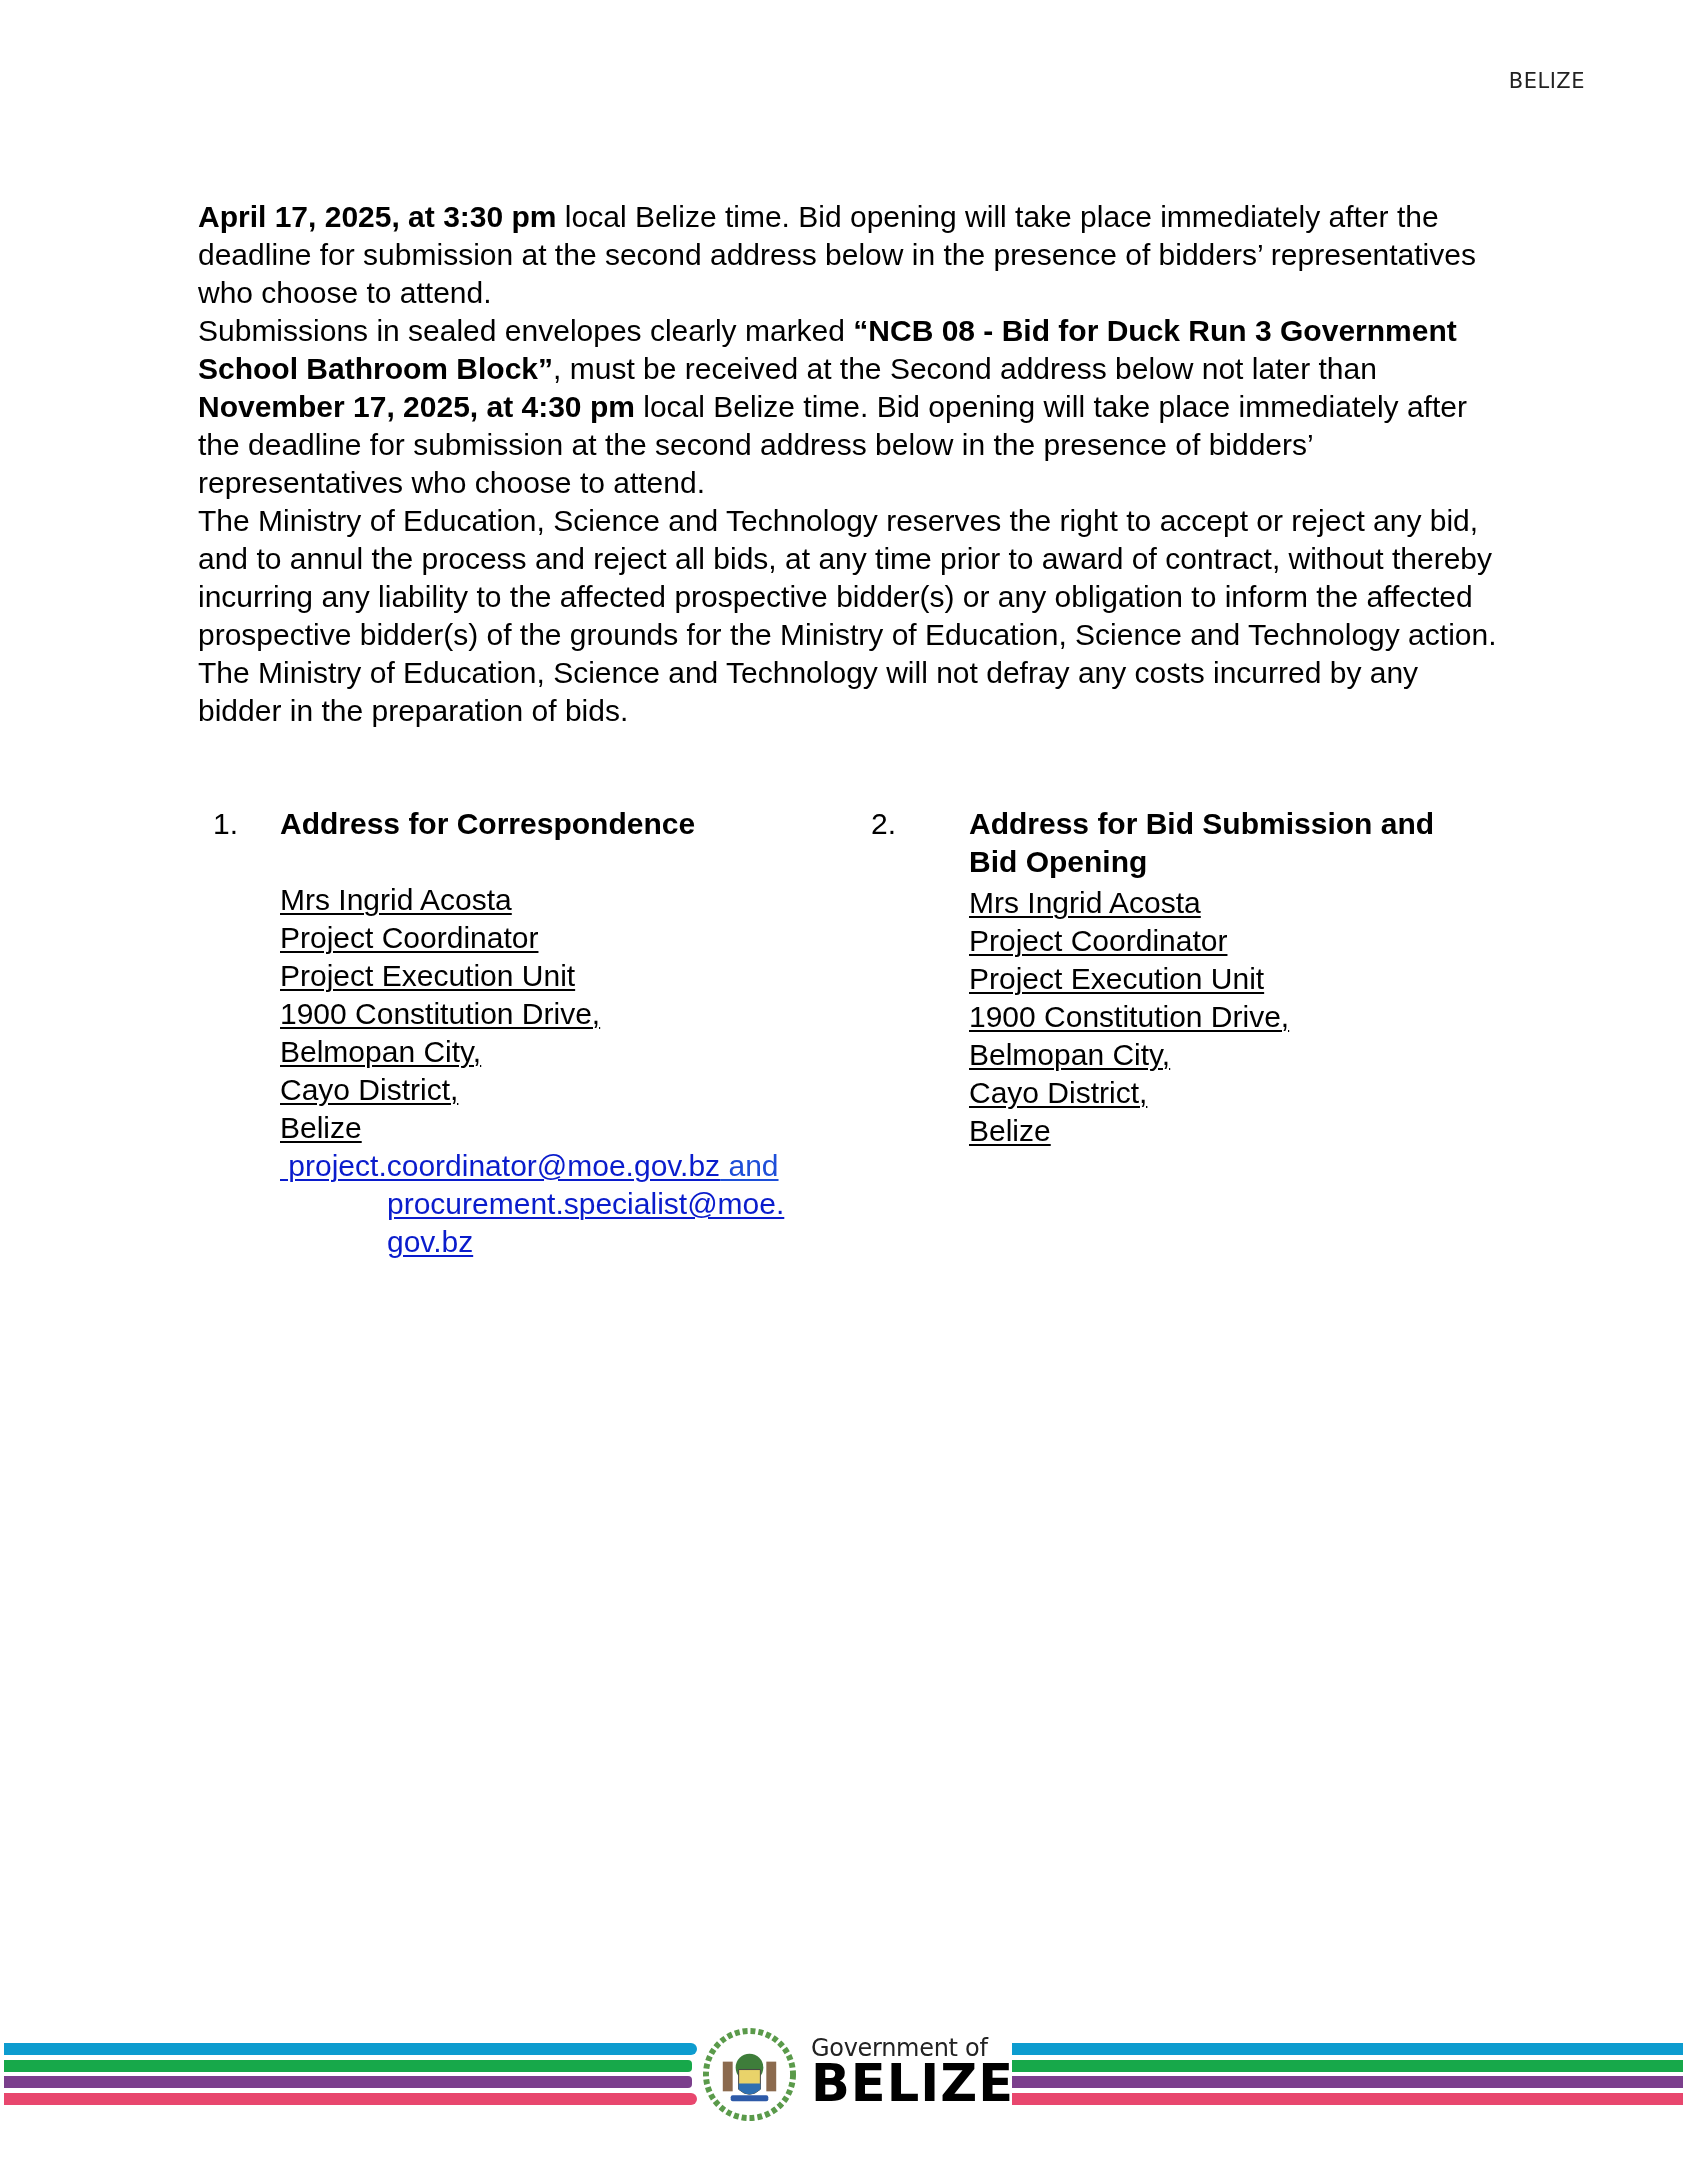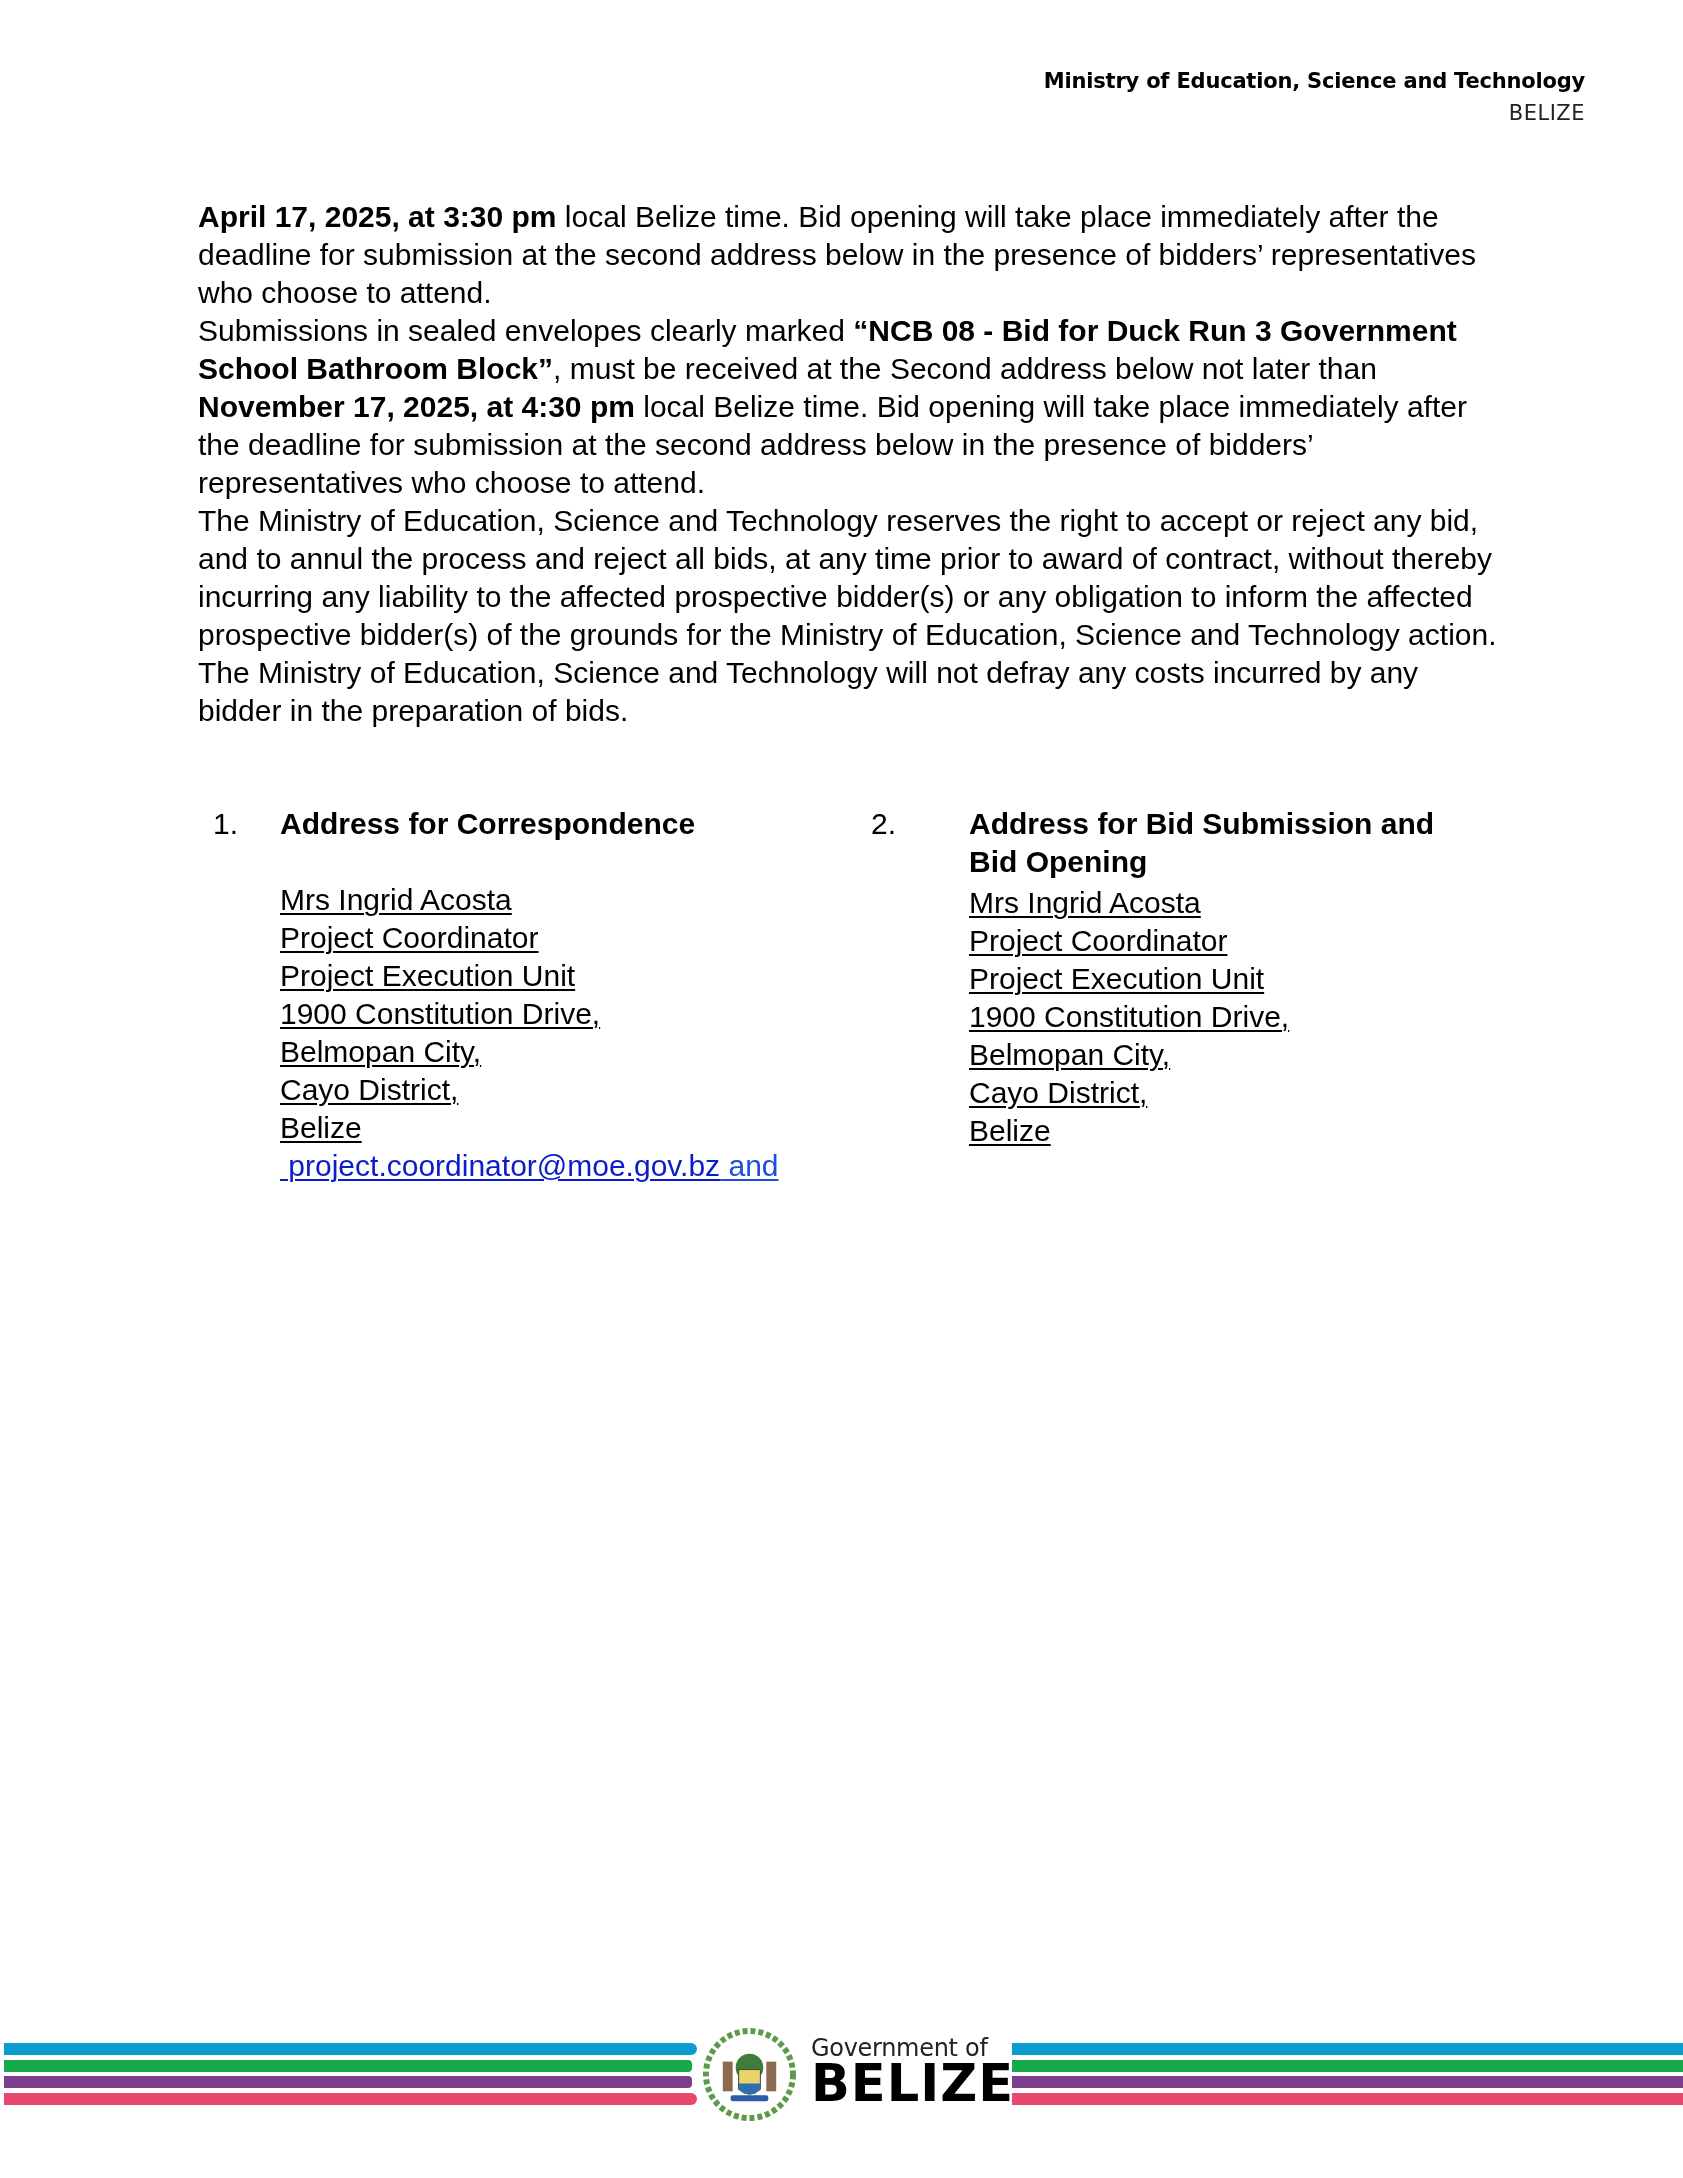--- a/index.html
+++ b/index.html
@@ -31,21 +31,20 @@
   .stripe.pink { background: #e8476e; }
   .logo-text { position: absolute; left: 807px; top: 14px; font-family: "DejaVu Sans", sans-serif; }
   .logo-text .gov { font-size: 24px; color: #222; font-weight: normal; letter-spacing: -0.3px; }
   .logo-text .bz { font-size: 51px; font-weight: bold; letter-spacing: 1px; line-height: 51px; margin-top: -4px; }
   .seal { position: absolute; left: 699px; top: 8px; width: 93px; height: 93px; }
 </style>
 </head>
 <body>
 
 <div class="header">
-  <div class="ministry">Ministry of Education, Science and Technology</div>
   <div class="country">BELIZE</div>
 </div>
 
 <div class="body-text">
   <p><b>April 17, 2025, at 3:30 pm</b><span> local Belize time. Bid opening will take place immediately after the deadline for submission at the second address below in the presence of bidders’ representatives who choose to attend.</span></p>
   <p><span>Submissions in sealed envelopes clearly marked </span><b>“NCB 08 - Bid for Duck Run 3 Government School Bathroom Block”</b><span>, must be received at the Second address below not later than </span><b>November 17, 2025, at 4:30 pm</b><span> local Belize time. Bid opening will take place immediately after the deadline for submission at the second address below in the presence of bidders’ representatives who choose to attend.</span></p>
   <p>The Ministry of Education, Science and Technology reserves the right to accept or reject any bid, and to annul the process and reject all bids, at any time prior to award of contract, without thereby incurring any liability to the affected prospective bidder(s) or any obligation to inform the affected prospective bidder(s) of the grounds for the Ministry of Education, Science and Technology action.  The Ministry of Education, Science and Technology will not defray any costs incurred by any bidder in the preparation of bids.</p>
 </div>
 
 <div class="addr-col col1">
@@ -55,20 +54,21 @@
     <div class="spacer"></div>
     <div class="lines">
       <span class="line">Mrs Ingrid Acosta</span>
       <span class="line">Project Coordinator</span>
       <span class="line">Project Execution Unit</span>
       <span class="line">1900 Constitution Drive,</span>
       <span class="line">Belmopan City,</span>
       <span class="line">Cayo District,</span>
       <span class="line">Belize</span>
       <div style="white-space: pre;"><span class="link"> project.coordinator@moe.gov.bz</span><span class="and"> and</span></div>
+      <a class="link email2"><span>procurement.specialist@moe.</span><br><span>gov.bz</span></a>
     </div>
   </div>
 </div>
 
 <div class="addr-col col2">
   <span class="num">2.</span>
   <div class="content">
     <div class="title"><span>Address for Bid Submission and</span><br><span>Bid Opening</span></div>
     <div class="lines" style="margin-top: 3px;">
       <span class="line">Mrs Ingrid Acosta</span>

